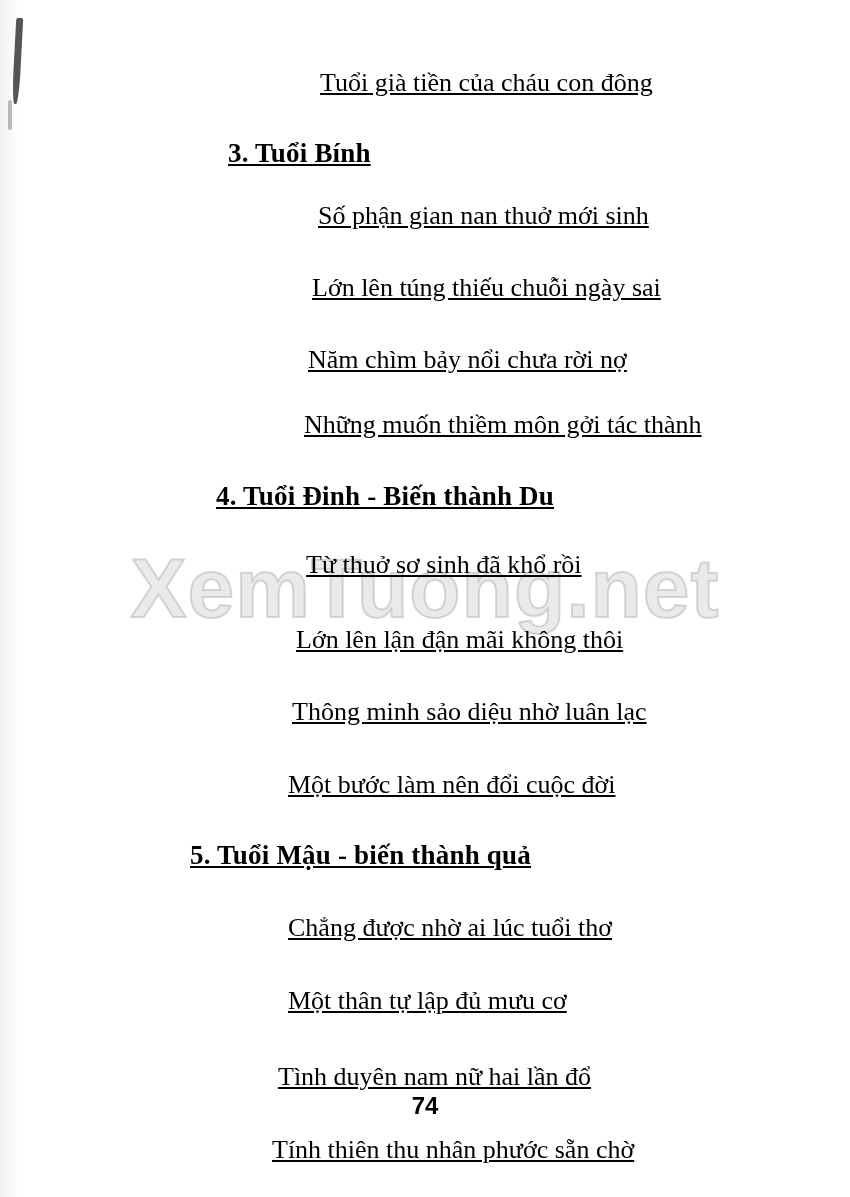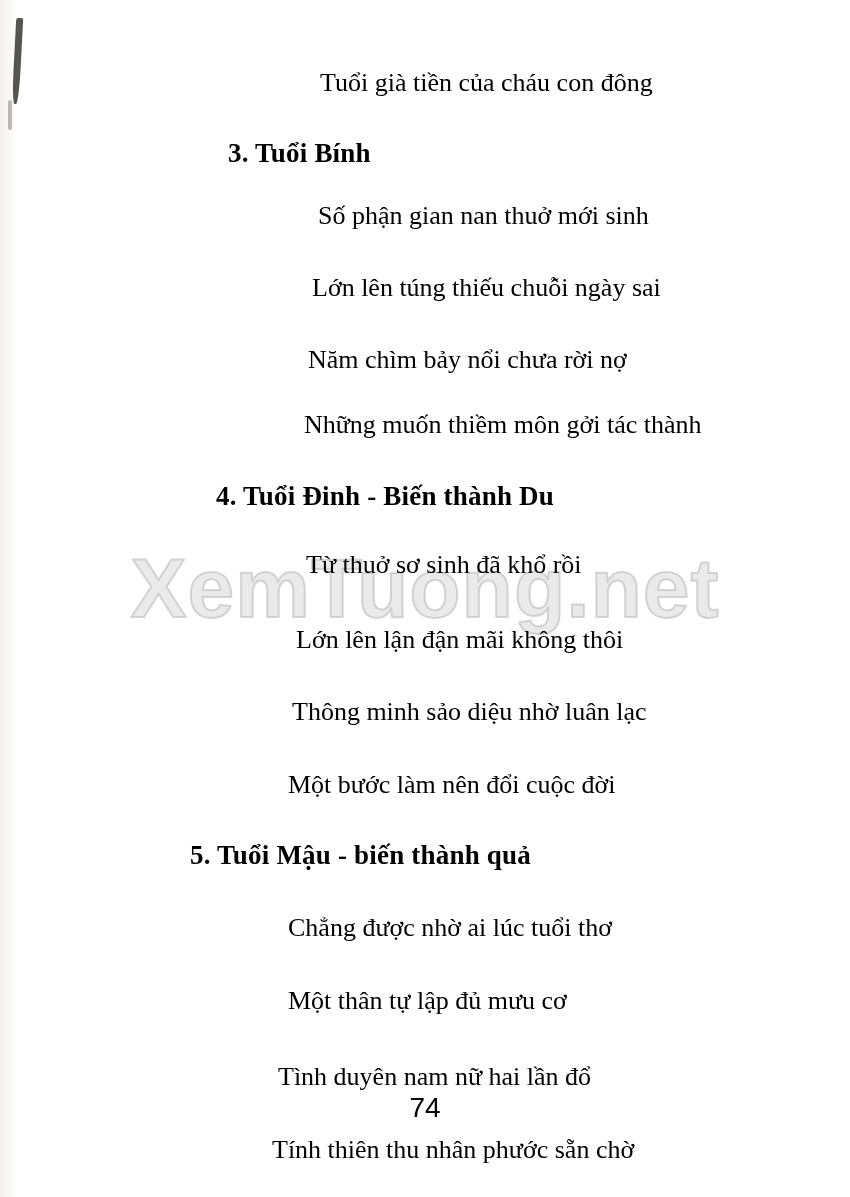--- a/index.html
+++ b/index.html
@@ -68,20 +68,21 @@
     text-shadow: 0 0 1px rgba(170,170,170,0.25);
     pointer-events: none;
     white-space: nowrap;
   }
 
   .content {
     position: absolute;
     left: 0;
     top: 0;
     width: 850px;
+    text-decoration: underline;
   }
 
   .line {
     position: relative;
     white-space: nowrap;
   }
 
   .heading {
     font-weight: bold;
     font-size: 27px;
@@ -96,22 +97,22 @@
     font-size: 26px;
   }
 
   .page-number {
     position: absolute;
     left: 0;
     top: 1092px;
     width: 850px;
     text-align: center;
     font-family: "Liberation Sans", sans-serif;
-    font-size: 28px;
-    font-weight: normal;
+    font-size: 24px;
+    font-weight: bold;
   }
 
   .footer {
     position: absolute;
     left: 0;
     top: 1150px;
     width: 850px;
     text-align: center;
     font-size: 24px;
   }

